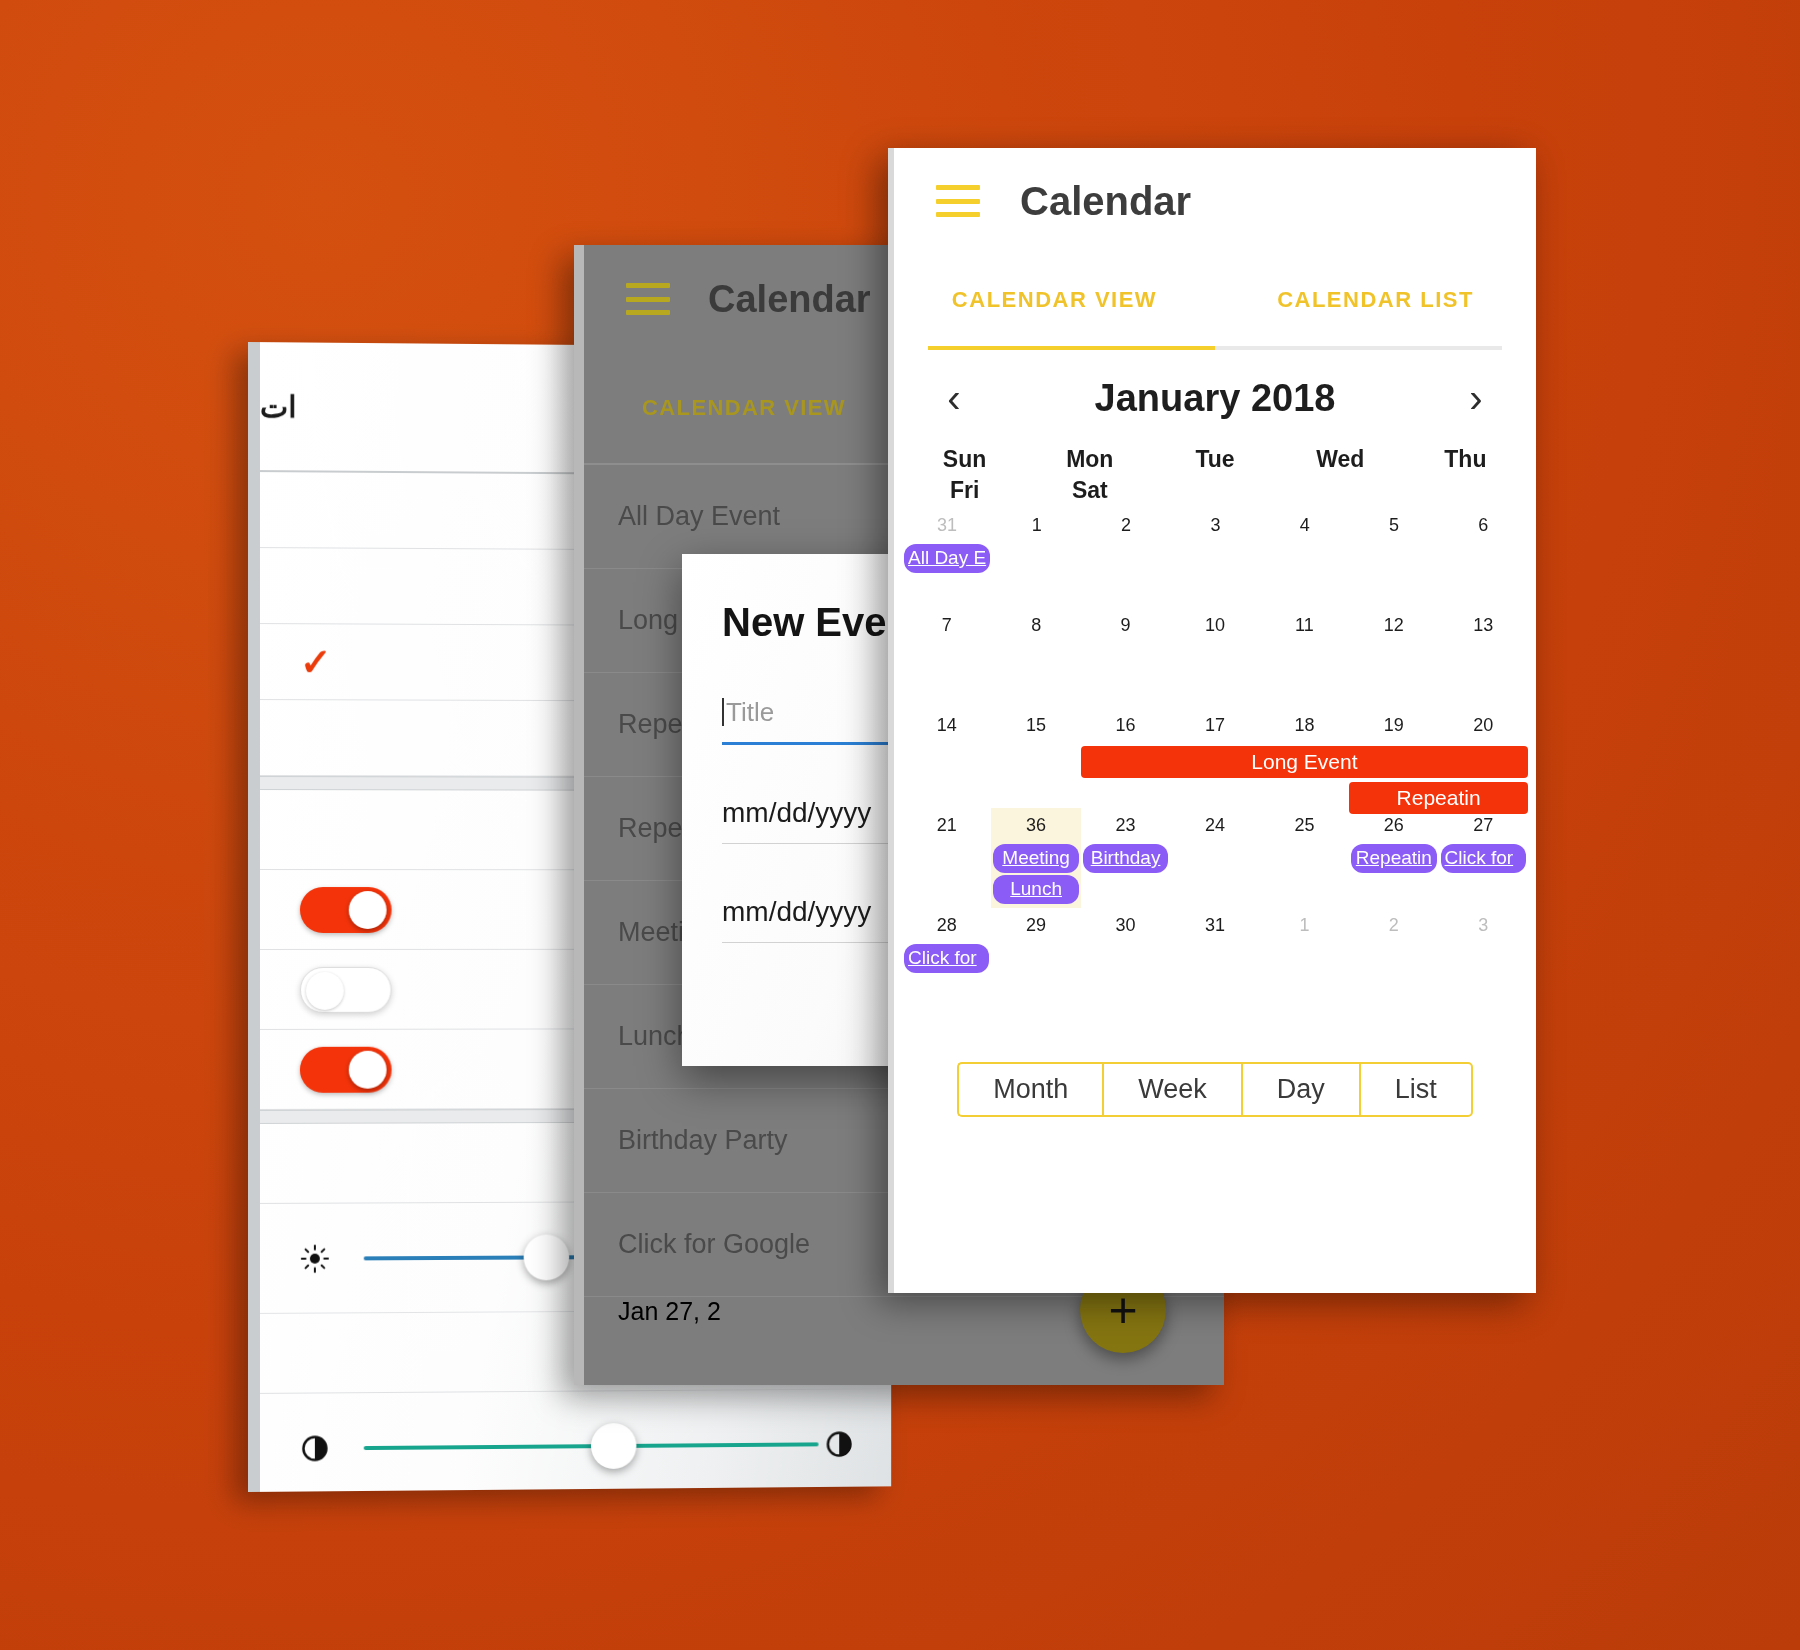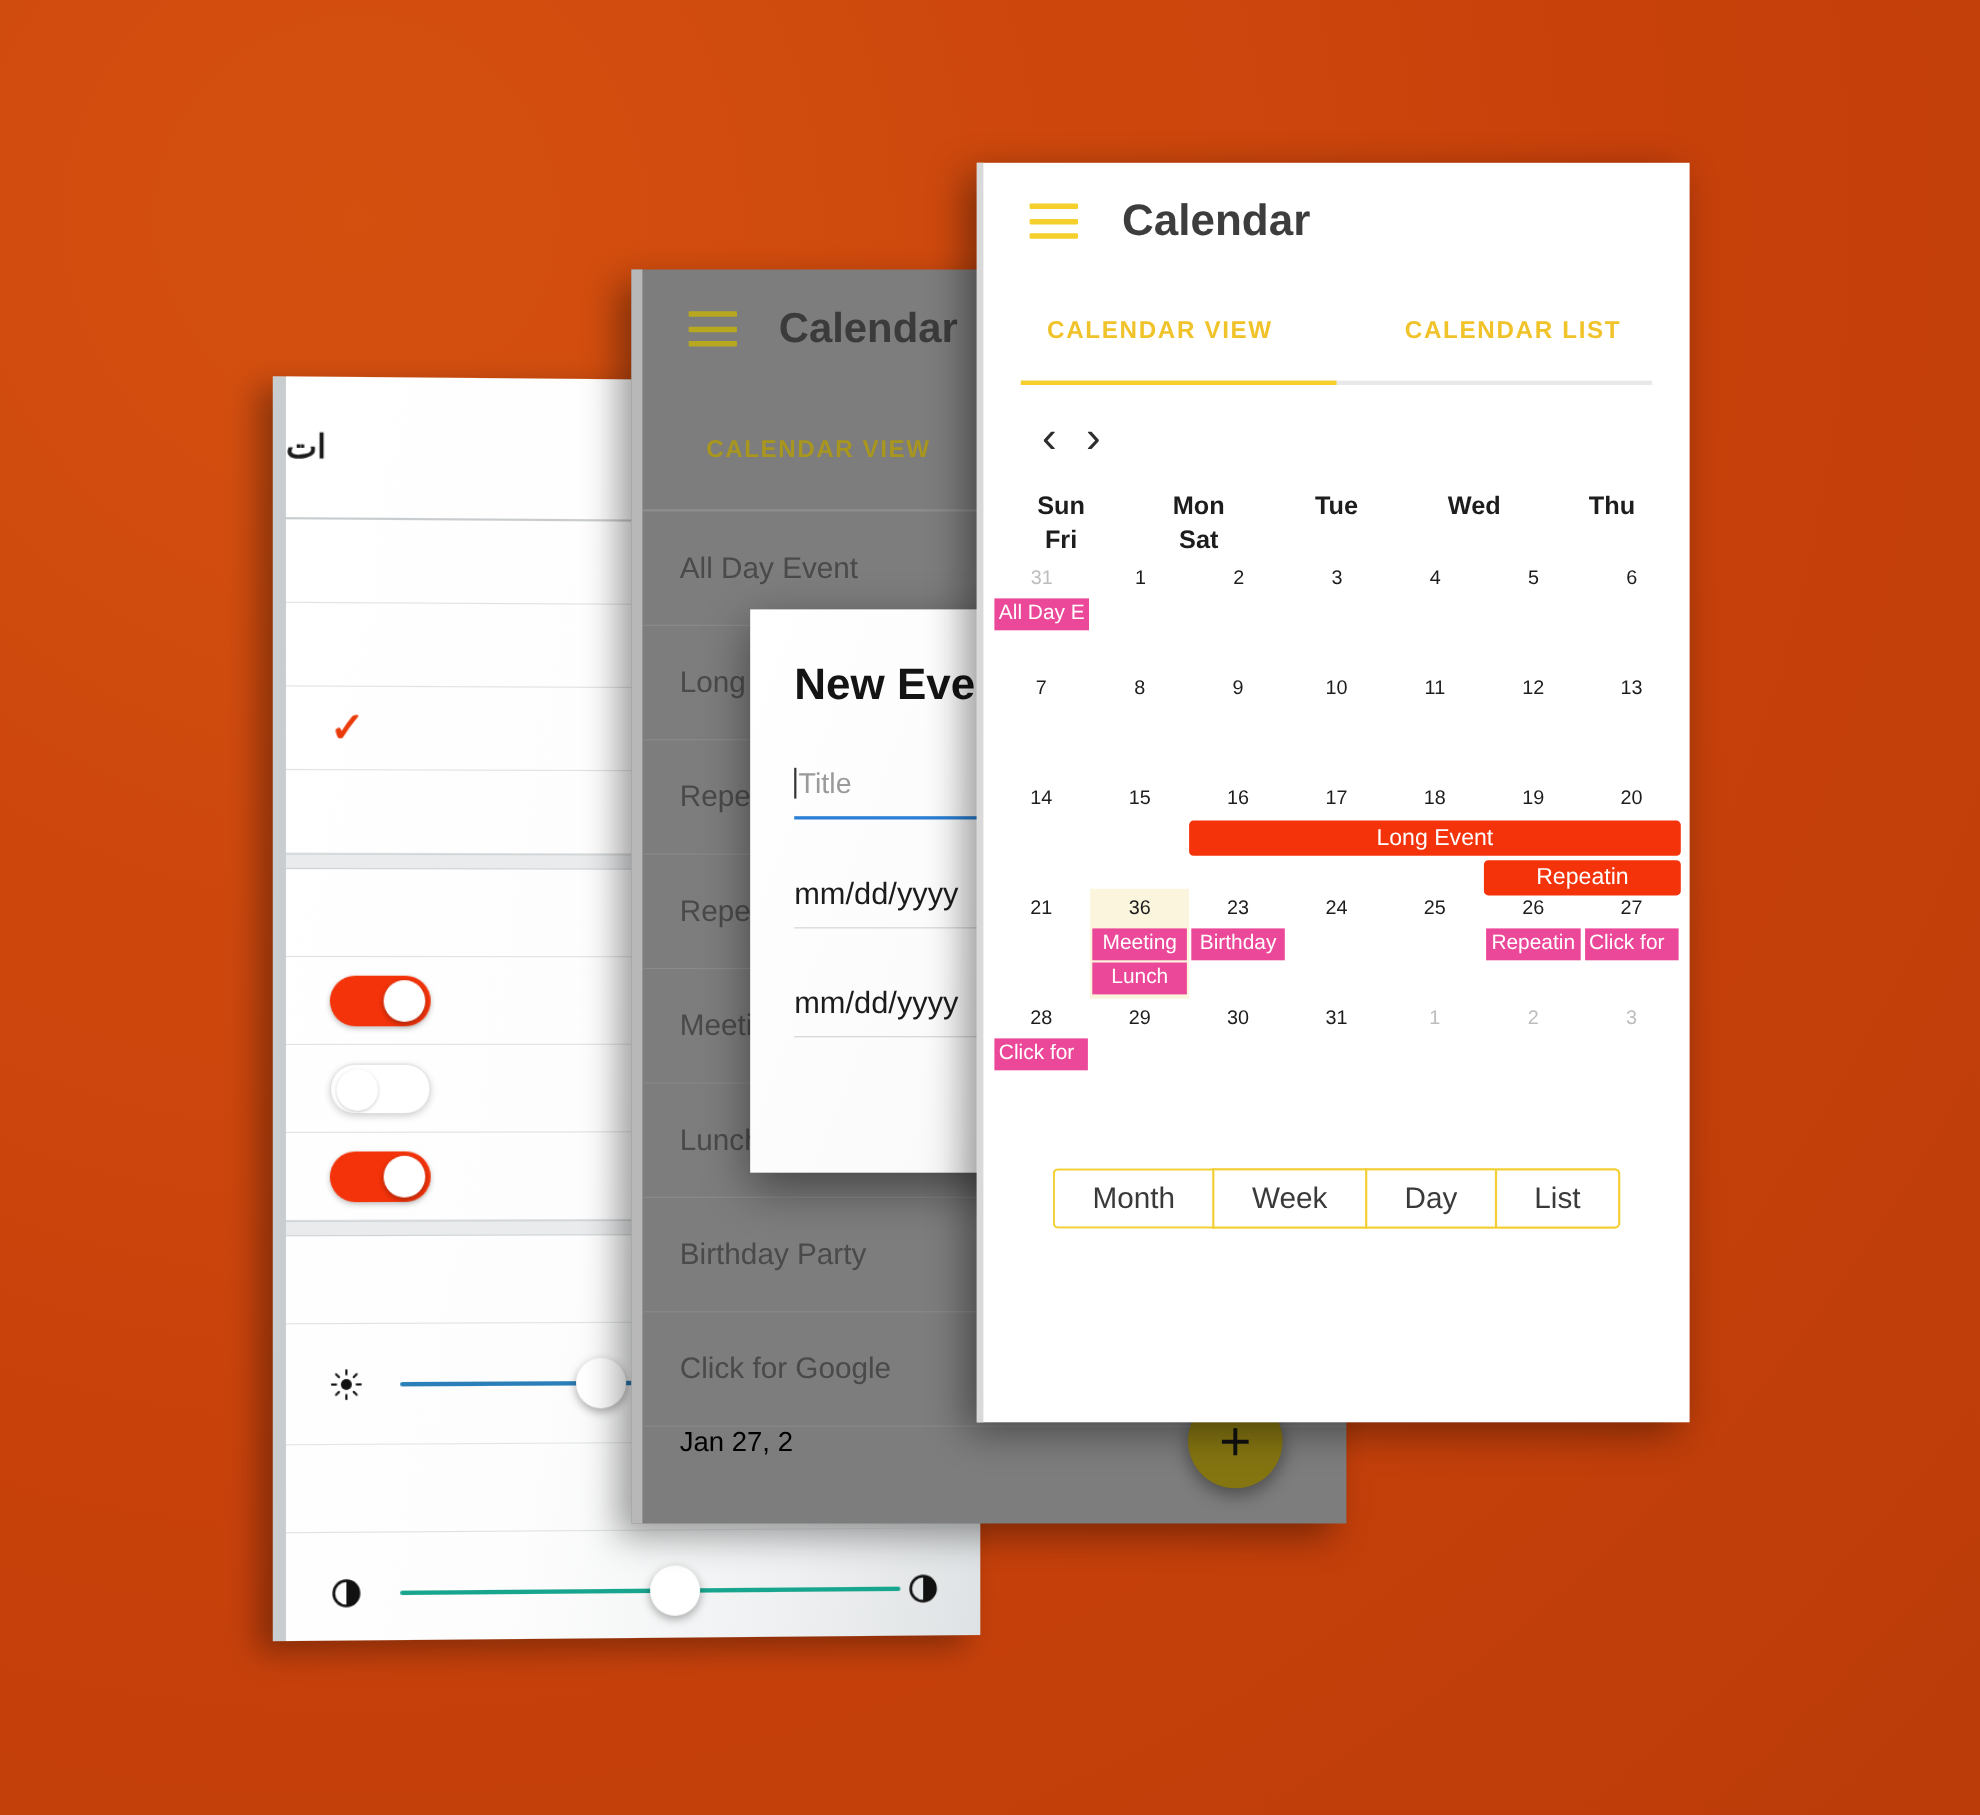--- a/index.html
+++ b/index.html
@@ -152,25 +152,25 @@
 
   .c-grid { padding: 0 8px; }
   .c-dow { display: grid; grid-template-columns: repeat(5,1fr); }
   .c-dow div { text-align: center; font-size: 23px; font-weight: 700; color: #1d1d1d; padding-bottom: 4px;}
   .c-week { display: grid; grid-template-columns: repeat(7,1fr); position: relative; height: 100px; }
   .c-day { position: relative; text-align: center; }
   .c-day .num { font-size: 18px; color: #1d1d1d; line-height: 34px; display:block;}
   .c-day.muted .num { color: #bdbdbd; }
   .c-day.today { background: #fbf5dd; }
   .ev {
-    background: #ec4899; color: #fff; font-size: 19px;
-    border-radius: 0; padding: 3px 4px 4px 4px;
+    background: #8b5cf6; color: #fff; font-size: 19px;
+    border-radius: 12px; padding: 3px 4px 4px 4px;
     margin: 2px 2px 0 2px;
     white-space: nowrap; overflow: hidden;
-    text-align: center; line-height: 22px;
+    text-align: center; line-height: 22px; text-decoration: underline;
   }
   .ev.left { text-align: left; }
   .span-ev {
     position: absolute; background: #f4330a; color: #fff; font-size: 21px;
     border-radius: 4px; line-height: 32px; height: 32px; text-align: center;
     overflow: hidden; white-space: nowrap;
   }
   .c-viewbtns { display: flex; justify-content: center; margin-top: 54px; }
   .c-viewbtn {
     border: 2px solid #f3cf35; border-right: none;
@@ -332,20 +332,21 @@
     <div class="c-tab">CALENDAR VIEW</div>
     <div class="c-tab">CALENDAR LIST</div>
   </div>
   <div class="c-tabbar">
     <div class="ind active"></div>
     <div class="ind"></div>
   </div>
 
   <div class="c-navrow">
     <div class="c-arrow">‹</div>
+    <div class="c-month">January 2018</div>
     <div class="c-arrow">›</div>
   </div>
 
   <div class="c-grid">
     <div class="c-dow" id="dow-row">
         <div>Sun</div>
         <div>Mon</div>
         <div>Tue</div>
         <div>Wed</div>
         <div>Thu</div>

